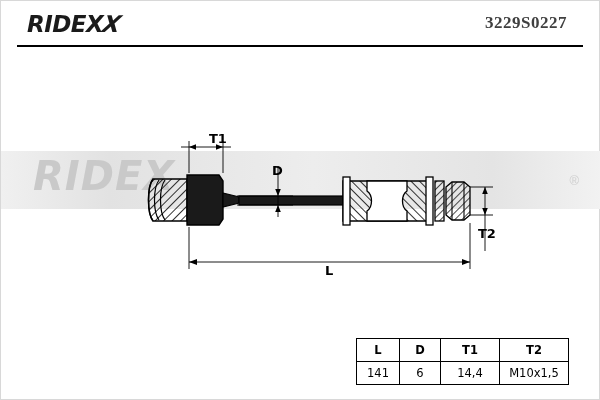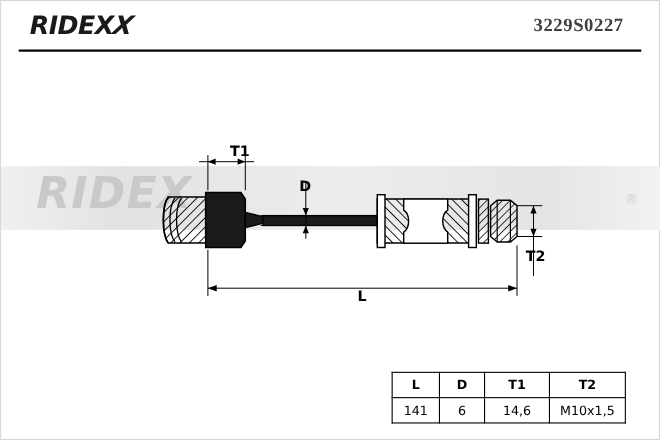--- a/index.html
+++ b/index.html
@@ -220,19 +220,19 @@
         <th class="col-l">L</th>
         <th class="col-d">D</th>
         <th class="col-t1">T1</th>
         <th class="col-t2">T2</th>
       </tr>
     </thead>
     <tbody>
       <tr>
         <td>141</td>
         <td>6</td>
-        <td>14,6</td>
+        <td>14,4</td>
         <td>M10x1,5</td>
       </tr>
     </tbody>
   </table>
 
 </div>
 
 </body></html>

